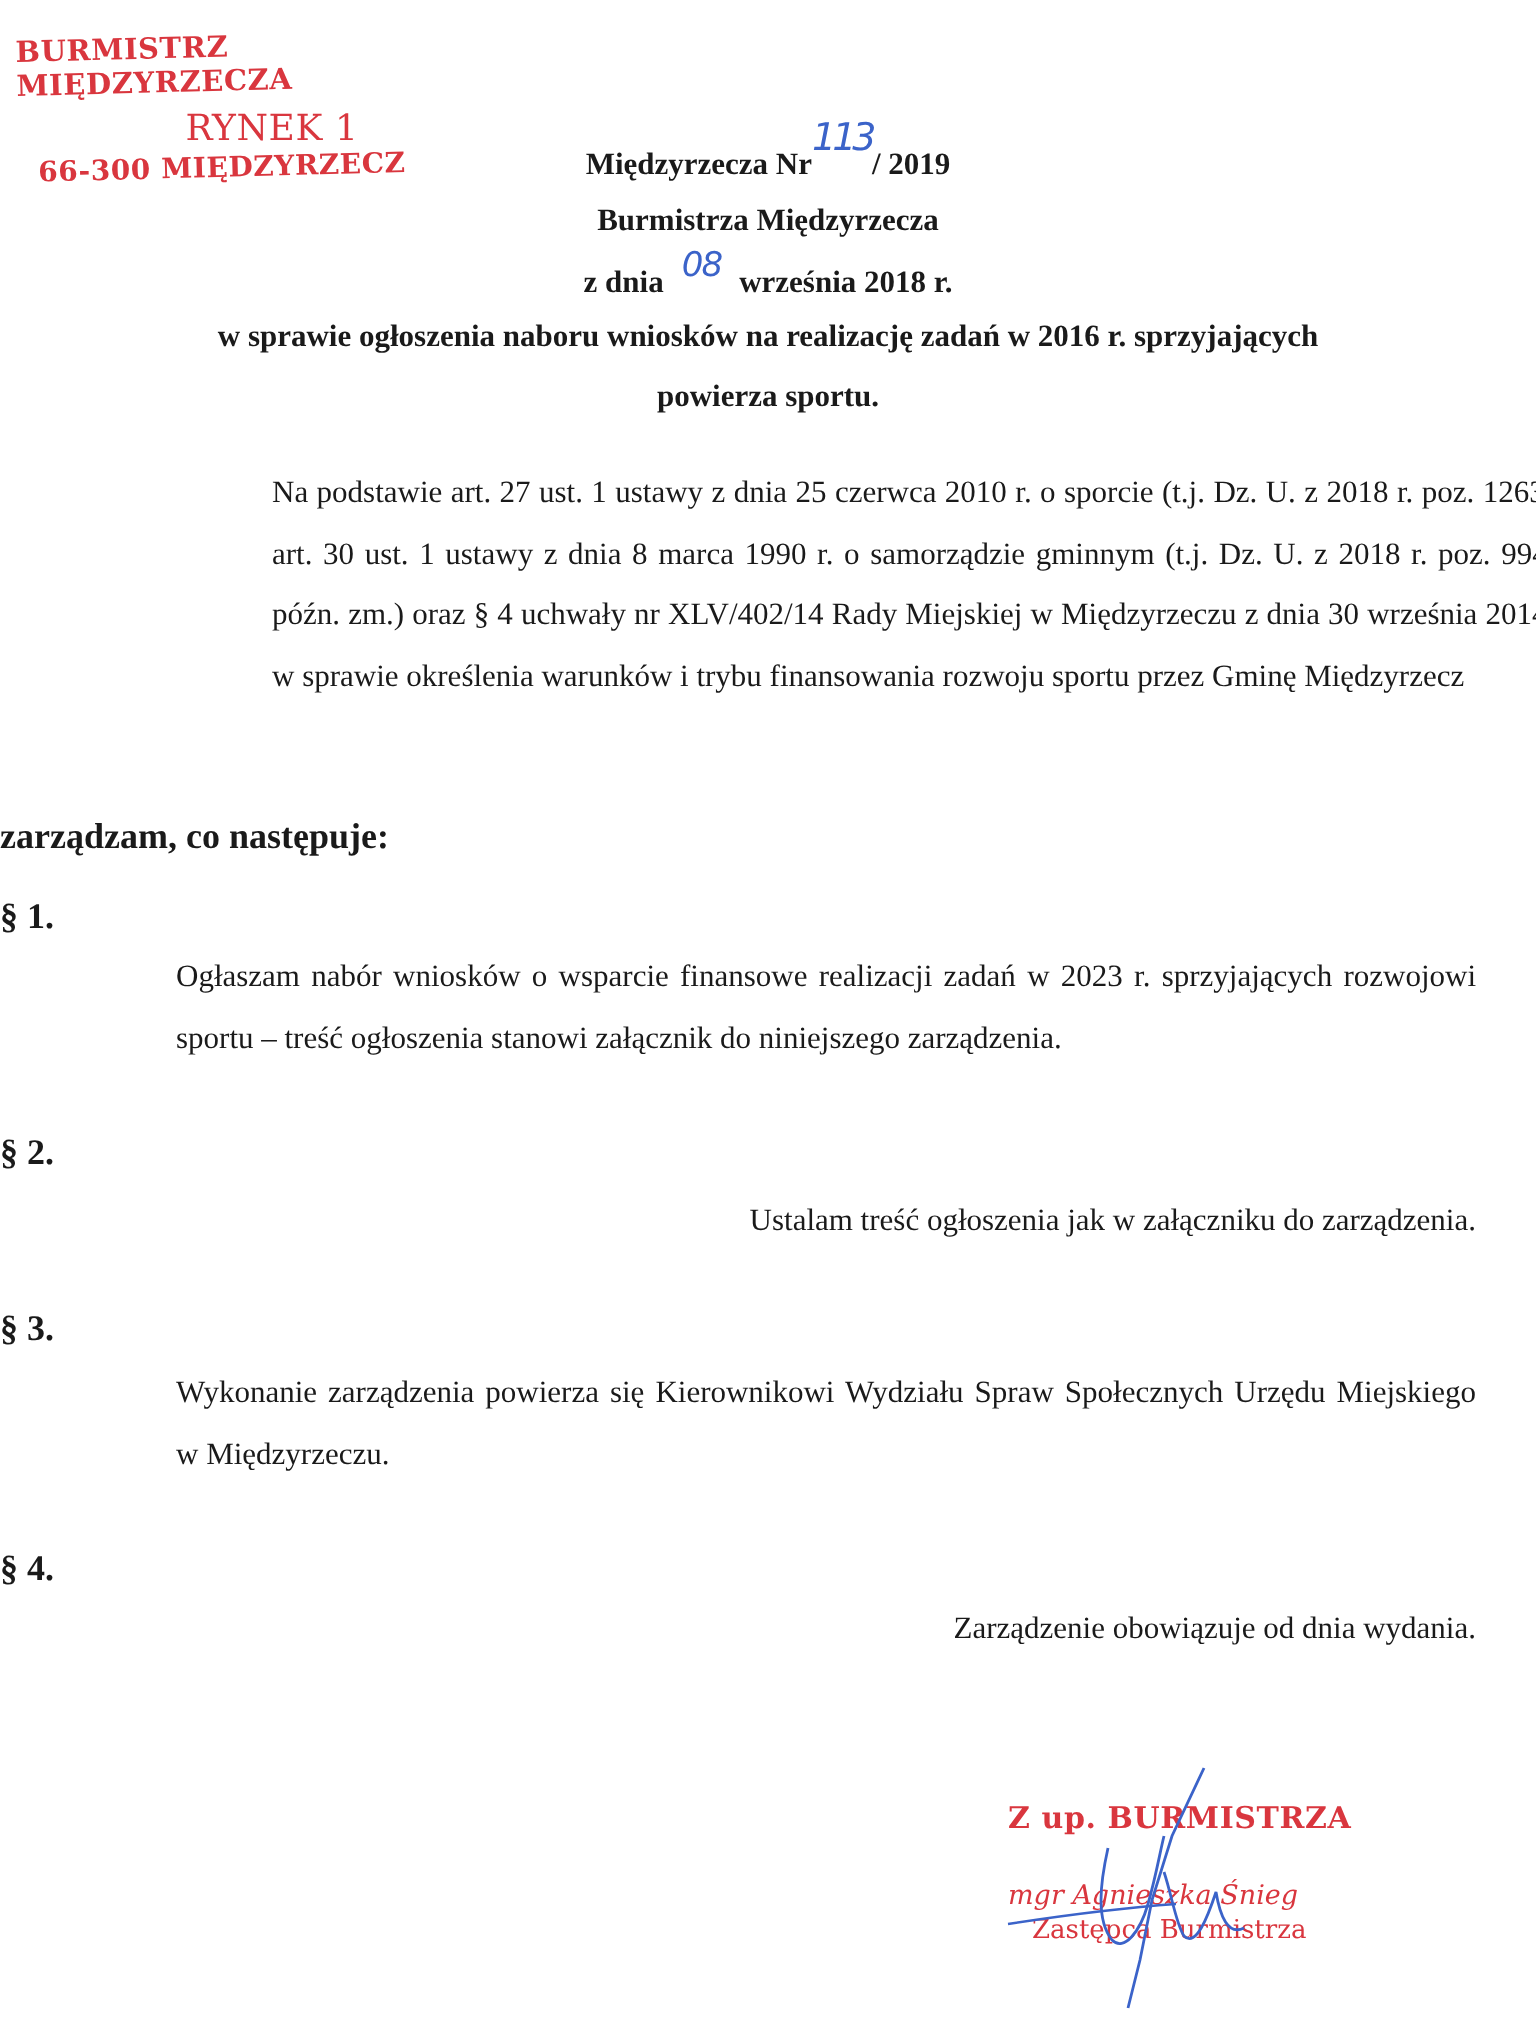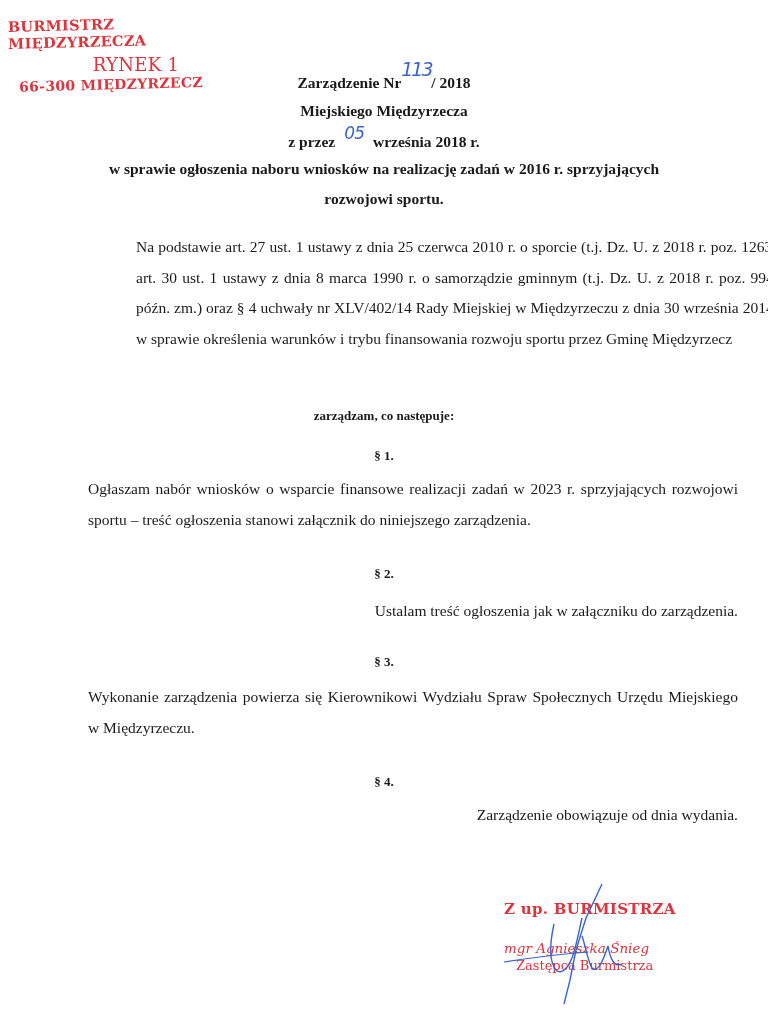--- a/index.html
+++ b/index.html
@@ -29,21 +29,21 @@
     font-style: italic; display: inline-block; position: relative;
   }
   .hand-nr { font-size: 19px; top: -12px; width: 30px; letter-spacing: -2px; }
   .hand-day { font-size: 17px; top: -8px; width: 30px; letter-spacing: -1px; }
 
   .para {
     position: absolute; left: 88px; width: 650px;
     font-size: 15.5px; line-height: 30.6px; text-align: justify;
   }
   .p-basis { top: 232px; margin-left: 48px; }
-  .centered-bold { position: absolute; left: 0; width: 768px; text-align: center; font-weight: bold; font-size: 13px; }
+  .centered-bold { position: absolute; left: 0; width: 768px; text-align: left; font-weight: bold; font-size: 18px; }
   .ordain { top: 408px; }
   .s1 { top: 448px; }
   .p1 { top: 474px; }
   .s2 { top: 566px; }
   .p2 { top: 596px; }
   .s3 { top: 654px; }
   .p3 { top: 682px; }
   .s4 { top: 774px; }
   .p4 { top: 800px; }
   .para.single { text-align: right; }
@@ -60,28 +60,28 @@
 </head>
 <body>
 
 <div class="stamp">
   <div class="l1">BURMISTRZ MIĘDZYRZECZA</div>
   <div class="l2">RYNEK 1</div>
   <div class="l3">66-300  MIĘDZYRZECZ</div>
 </div>
 
 <div class="title-block t1">
-  <span>Zarządzenie Nr</span><span class="hand hand-nr">113</span><span>/ 2018</span>
+  <span>Międzyrzecza Nr</span><span class="hand hand-nr">113</span><span>/ 2019</span>
 </div>
-<div class="title-block t2">Miejskiego Międzyrzecza</div>
+<div class="title-block t2">Burmistrza Międzyrzecza</div>
 <div class="title-block t3">
-  <span>z przez</span> <span class="hand hand-day">05</span> <span>września 2018 r.</span>
+  <span>z dnia</span> <span class="hand hand-day">08</span> <span>września 2018 r.</span>
 </div>
 <div class="title-block t4">w sprawie ogłoszenia naboru wniosków na realizację zadań w 2016 r. sprzyjających</div>
-<div class="title-block t5">rozwojowi sportu.</div>
+<div class="title-block t5">powierza sportu.</div>
 
 <div class="para p-basis">Na podstawie art. 27 ust. 1 ustawy z dnia 25 czerwca 2010 r. o sporcie (t.j. Dz. U. z 2018 r. poz. 1263) i art. 30 ust. 1 ustawy z dnia 8 marca 1990 r. o samorządzie gminnym (t.j. Dz. U. z 2018 r. poz. 994 z późn. zm.) oraz § 4 uchwały nr XLV/402/14 Rady Miejskiej w Międzyrzeczu z dnia 30 września 2014 r. w sprawie określenia warunków i trybu finansowania rozwoju sportu przez Gminę Międzyrzecz</div>
 
 <div class="centered-bold ordain">zarządzam, co następuje:</div>
 
 <div class="centered-bold s1">§ 1.</div>
 <div class="para p1">Ogłaszam nabór wniosków o wsparcie finansowe realizacji zadań w 2023 r. sprzyjających rozwojowi sportu – treść ogłoszenia stanowi załącznik do niniejszego zarządzenia.</div>
 
 <div class="centered-bold s2">§ 2.</div>
 <div class="para single p2">Ustalam treść ogłoszenia jak w załączniku do zarządzenia.</div>

